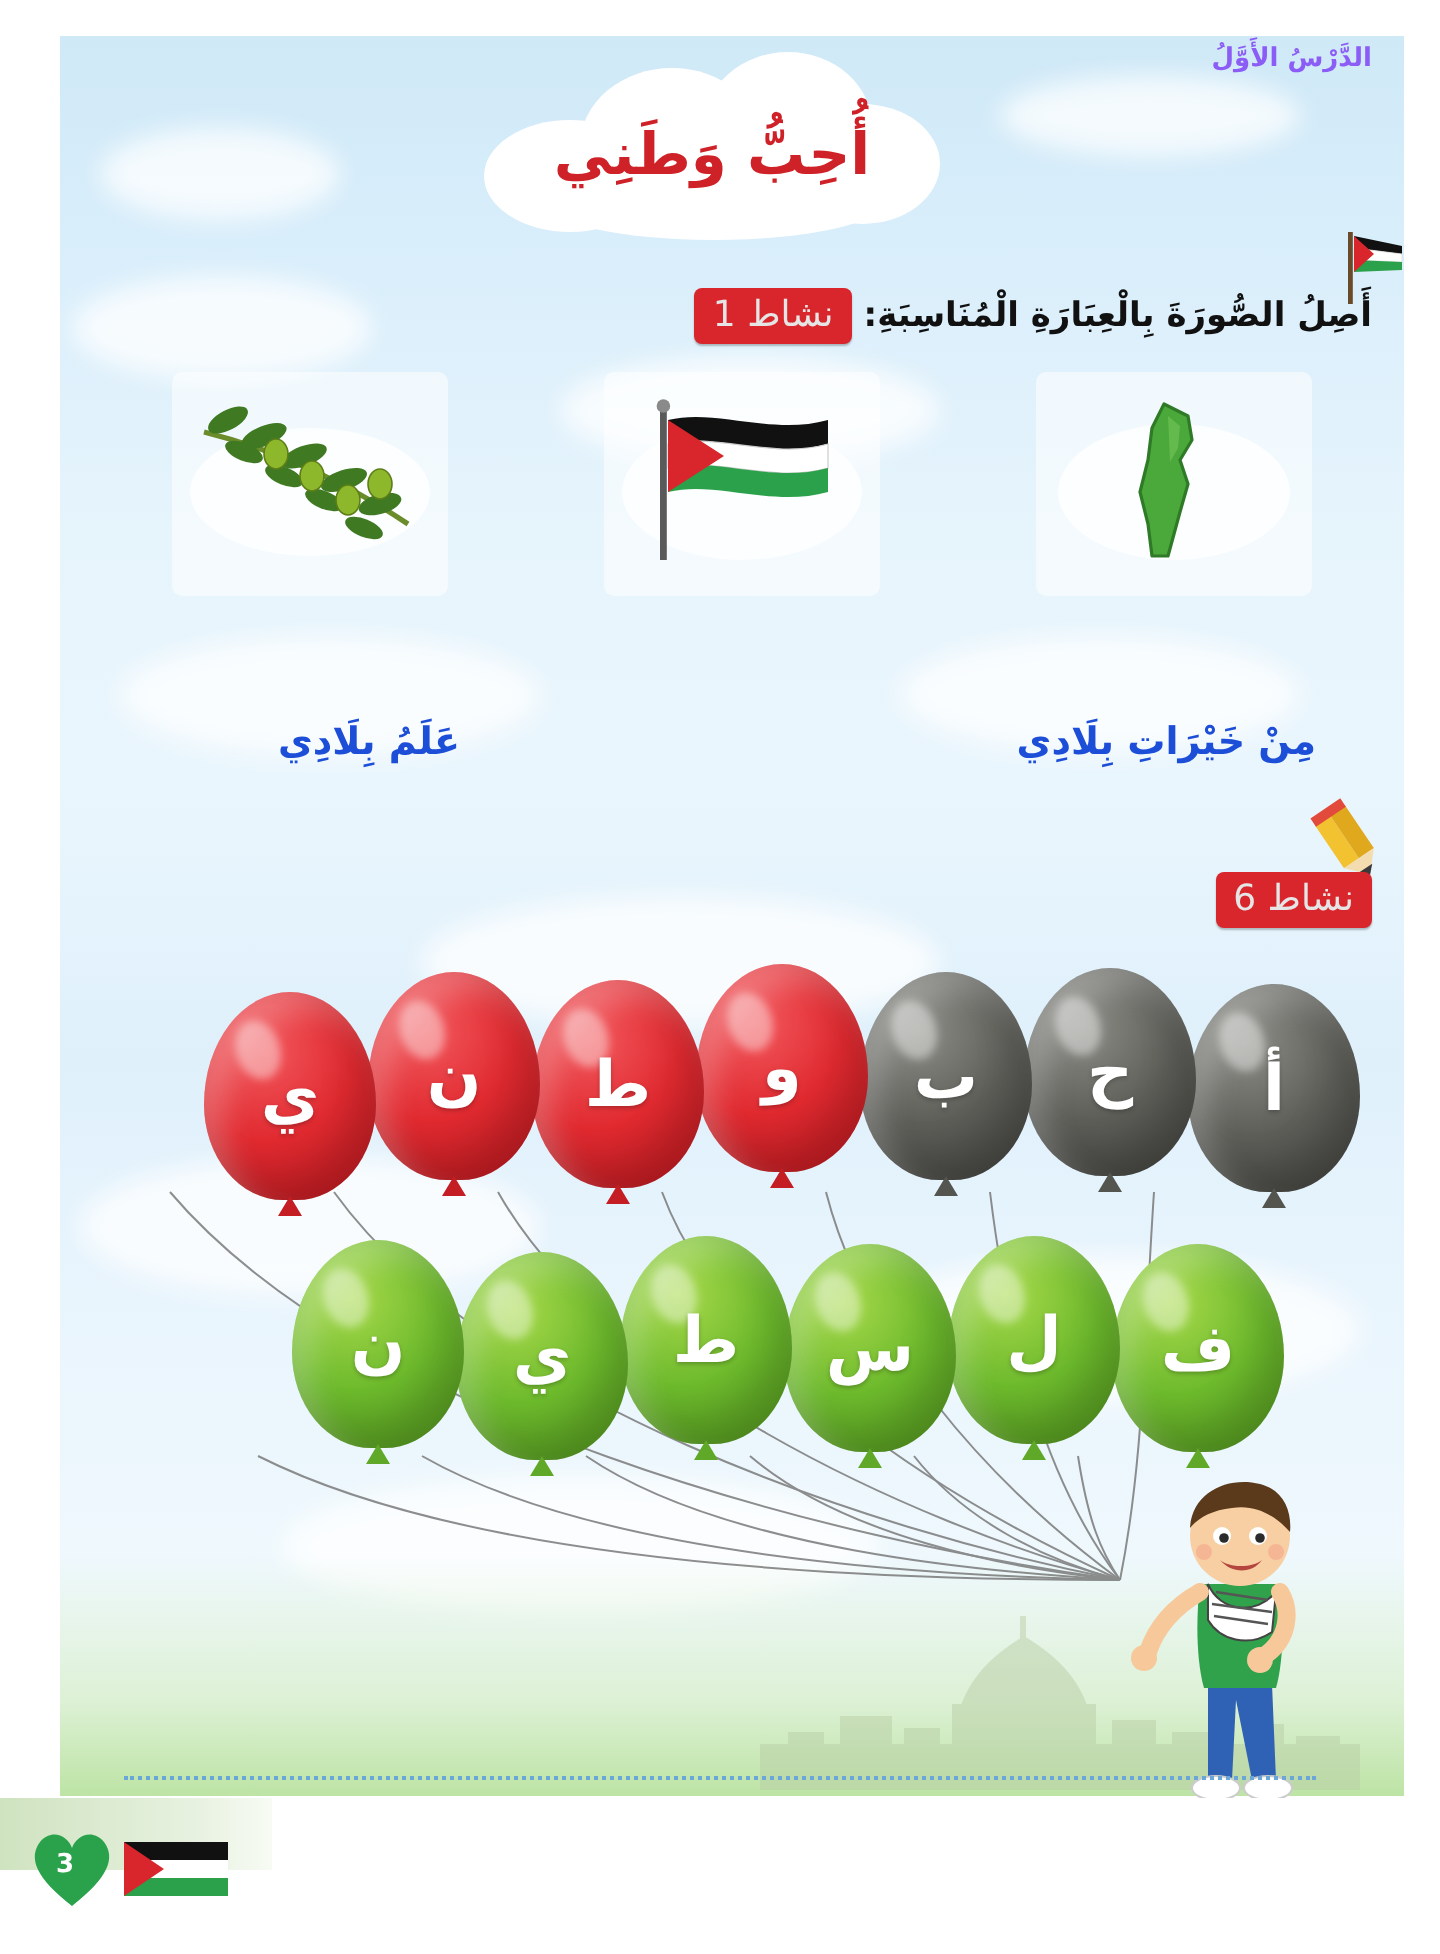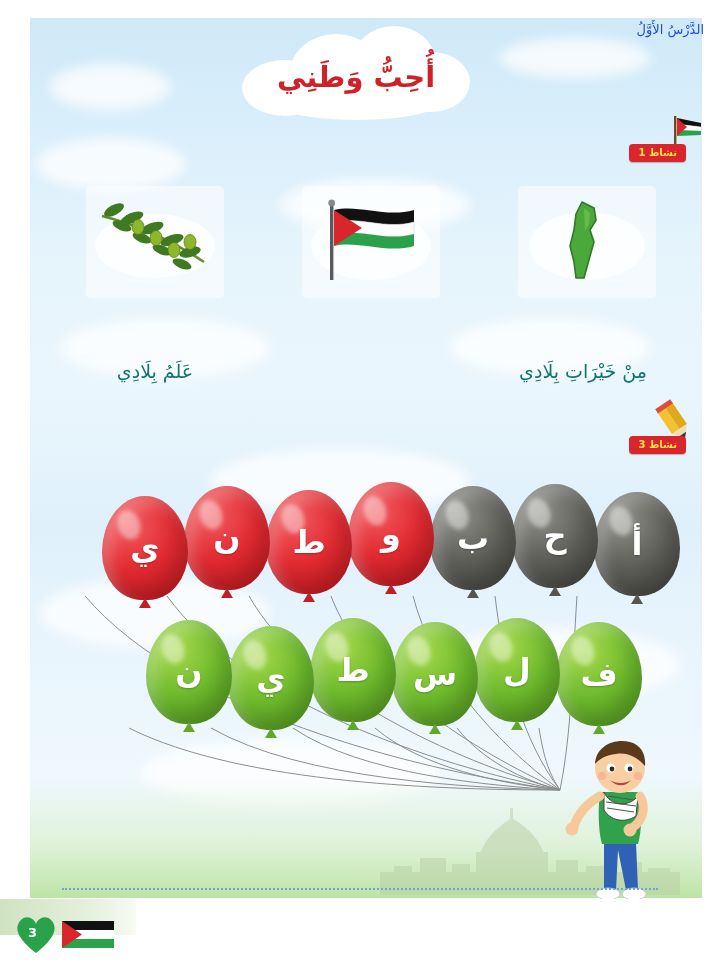--- a/index.html
+++ b/index.html
@@ -45,25 +45,25 @@
   .cloudblob {
     position: absolute;
     background: rgba(255,255,255,0.75);
     border-radius: 50%;
     filter: blur(6px);
   }
 
   
   .lesson-label {
     position: absolute;
-    right: 16px;
+    right: 34px;
     top: 22px;
     font-size: 13px;
-    color: #1d4ed8;
-    font-weight: normal;
+    color: #8b5cf6;
+    font-weight: bold;
     direction: rtl;
   }
 
   
   .title-cloud {
     position: absolute;
     left: 232px;
     top: 26px;
     width: 248px;
     height: 96px;
@@ -91,23 +91,23 @@
     position: absolute;
     direction: rtl;
     display: flex;
     align-items: center;
     gap: 6px;
     right: 34px;
   }
   .activity .tag {
     position: relative;
     background: #d8262c;
-    color: #fde047;
-    font-size: 10px;
-    font-weight: bold;
+    color: #e5e5e5;
+    font-size: 18px;
+    font-weight: normal;
     padding: 3px 9px 4px 9px;
     border-radius: 4px;
     white-space: nowrap;
     box-shadow: 0 1px 1px rgba(0,0,0,0.25);
   }
   .activity .txt {
     font-size: 17px;
     color: #111111;
     font-weight: bold;
     white-space: nowrap;
@@ -155,25 +155,25 @@
     position: absolute;
     top: 360px;
     left: 62px;
     width: 600px;
     height: 34px;
     direction: rtl;
   }
   .word {
     position: absolute;
     font-size: 19px;
-    font-weight: normal;
-    color: #0f766e;
+    font-weight: bold;
+    color: #1d4ed8;
     direction: rtl;
     white-space: nowrap;
-    text-align: center;
+    text-align: right;
   }
   .word.w1 { right: 4px;   width: 150px; }
   .word.w2 { right: 216px; width: 150px; }
   .word.w3 { right: 432px; width: 150px; }
 
   
   .balloon-panel {
     position: absolute;
     left: 52px;
     top: 470px;
@@ -336,20 +336,21 @@
 
   <svg class="flag-doodle" viewBox="0 0 34 40">
     <rect x="4" y="2" width="2.4" height="36" fill="#6b4a2a"></rect>
     <path d="M7 4 L31 9 L31 13 L7 10 Z" fill="#111"></path>
     <path d="M7 10 L31 13 L31 17 L7 16 Z" fill="#fff" stroke="#ddd" stroke-width="0.4"></path>
     <path d="M7 16 L31 17 L31 21 L7 22 Z" fill="#2aa14a"></path>
     <path d="M7 4 L7 22 L17 13 Z" fill="#d8262c"></path>
   </svg>
 
   <div class="activity" id="activity1">
+    <span class="txt">أَصِلُ الصُّورَةَ بِالْعِبَارَةِ الْمُنَاسِبَةِ:</span>
     <span class="tag">نشاط 1</span>
   </div>
 
   <div class="pic-row">
 
     <div class="pic-card c1">
       <svg class="art" width="138" height="112" viewBox="0 0 138 112">
         <ellipse cx="69" cy="60" rx="58" ry="34" fill="#ffffff" opacity="0.72"></ellipse>
         <path d="M64 16 L76 22 L78 34 L72 44 L76 56 L72 70 L66 92 L58 92 L56 76 L52 60 L56 44 L58 28 Z" fill="#4aa93a" stroke="#2f7a26" stroke-width="1.6" stroke-linejoin="round"></path>
         <path d="M66 22 L72 27 L71 38 L67 45 Z" fill="#6fc255" opacity="0.7"></path>
@@ -402,21 +403,21 @@
     <g transform="rotate(-34 24 22)">
       <rect x="10" y="6" width="9" height="26" fill="#f2c230"></rect>
       <rect x="19" y="6" width="9" height="26" fill="#e0a81c"></rect>
       <rect x="10" y="2" width="18" height="5" fill="#e24b3b"></rect>
       <path d="M10 32 L28 32 L19 42 Z" fill="#f3ddb0"></path>
       <path d="M15 38 L23 38 L19 42 Z" fill="#3a3a3a"></path>
     </g>
   </svg>
 
   <div class="activity" id="activity2">
-    <span class="tag">نشاط 3</span>
+    <span class="tag">نشاط 6</span>
   </div>
 
   <div class="balloon-panel">
 
     <svg class="strings" viewBox="0 0 630 430">
       <g stroke="#7a7a7a" stroke-width="1" fill="none" opacity="0.85">
         <path d="M525 126 C 520 200, 520 260, 508 320"></path>
         <path d="M443 126 C 452 200, 470 270, 508 320"></path>
         <path d="M361 126 C 380 200, 440 270, 508 320"></path>
         <path d="M279 126 C 310 210, 420 280, 508 320"></path>

